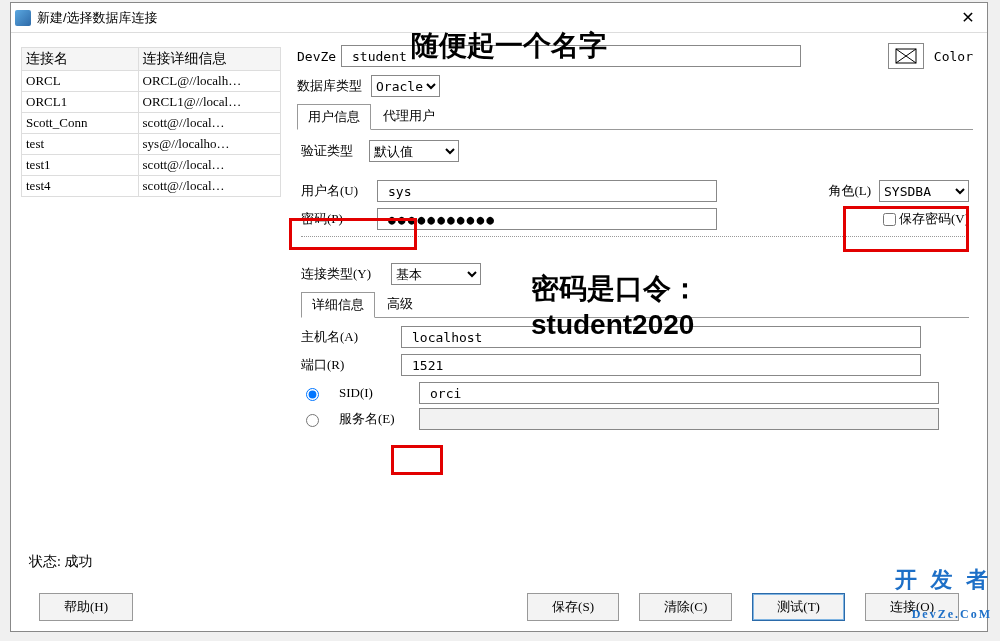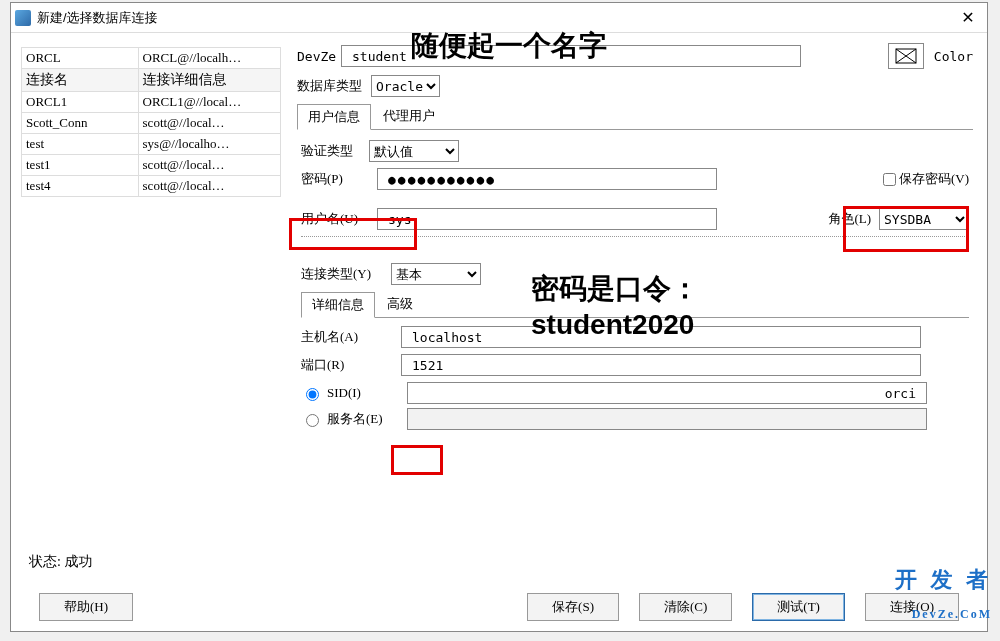--- a/index.html
+++ b/index.html
@@ -113,21 +113,21 @@
     padding:0 24px;
     background:#f3f3f3;
     border:1px solid #999;
     font-family:"SimSun",serif;
     font-size:13px;
     margin:0 10px;
     cursor:pointer;
   }
   button.win.primary { border:1px solid #2b6aa9; box-shadow: inset 0 0 0 1px #7fb4e2; }
   .radio-row { display:flex; align-items:center; margin:4px 0; }
-  .radio-row input { margin-right:8px;text-align:right; }
+  .radio-row input { margin-right:20px; }
   .watermark {
     position:absolute; right:8px; bottom:20px;
     font-family:Liberation Serif, serif;
     font-size:22px; color:#1d6fc7; letter-spacing:4px; font-weight:bold;
     text-align:right; line-height:1.1;
   }
   .watermark .sub { font-size:12px; letter-spacing:2px; color:#1d6fc7;margin-top:16px;}
   .dotted-border { border-bottom:1px dotted #999; margin:6px 0 2px 0;}
 </style>
 </head>
@@ -139,27 +139,27 @@
     <div class="title">新建/选择数据库连接</div>
     <div class="close">✕</div>
   </div>
 
   <div class="content">
 
     <div class="left">
       <table class="conn">
         <tbody>
             <tr>
-              <td>ORCL</td>
-              <td>ORCL@//localh…</td>
-            </tr>
-        <tr>
           <th style="width:45%">连接名</th>
           <th>连接详细信息</th>
         </tr>
+        <tr>
+              <td>ORCL</td>
+              <td>ORCL@//localh…</td>
+            </tr>
         <tr>
               <td>ORCL1</td>
               <td>ORCL1@//local…</td>
             </tr>
         <tr>
               <td>Scott_Conn</td>
               <td>scott@//local…</td>
             </tr>
         <tr>
               <td>test</td>
@@ -203,38 +203,38 @@
         <div class="tab" style="border:none;background:transparent;">代理用户</div>
       </div>
 
       <div class="section">
 
         <div class="row">
           <span class="lbl" style="width:68px">验证类型</span>
           <select style="width:90px"><option>默认值</option></select>
         </div>
 
+        <div class="row" style="margin-top:18px;">
+          <span class="lbl" style="width:76px"><span>用户名(U)</span></span>
+          <input type="text" style="width: 340px;" value="sys">
+          <div style="flex:1"></div>
+          <span class="lbl" style="margin-right:8px">角色(L)</span>
+          <select style="width:90px"><option>SYSDBA</option></select>
+        </div>
+
         <div class="row">
           <span class="lbl" style="width:76px">密码(P)</span>
           <input type="text" style="width: 340px; letter-spacing: 2px;" value="●●●●●●●●●●●">
           <div style="flex:1"></div>
           <label style="display:flex;align-items:center;">
             <input type="checkbox" style=""> 
               <span>保存密码(V)</span>
           </label>
         </div>
 
-        <div class="row" style="margin-top:18px;">
-          <span class="lbl" style="width:76px"><span>用户名(U)</span></span>
-          <input type="text" style="width: 340px;" value="sys">
-          <div style="flex:1"></div>
-          <span class="lbl" style="margin-right:8px">角色(L)</span>
-          <select style="width:90px"><option>SYSDBA</option></select>
-        </div>
-
         <div class="dotted-border"></div>
 
         <div class="row" style="margin-top:26px;">
           <span class="lbl" style="width:90px">连接类型(Y)</span>
           <select style="width:90px"><option>基本</option></select>
         </div>
 
         <div class="sub-tabs">
           <div class="tab active">详细信息</div>
           <div class="tab" style="border:none;background:transparent;">高级</div>

